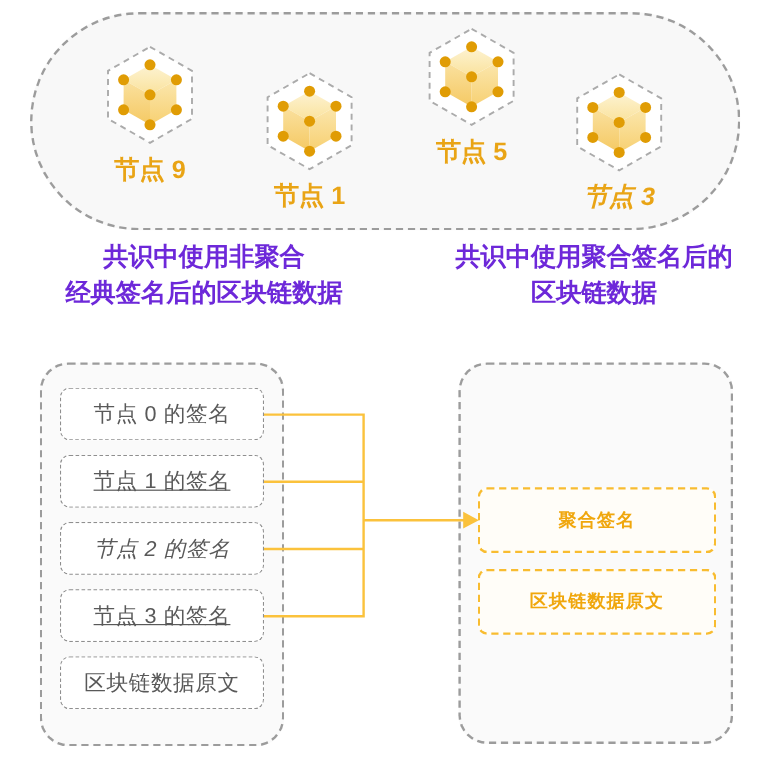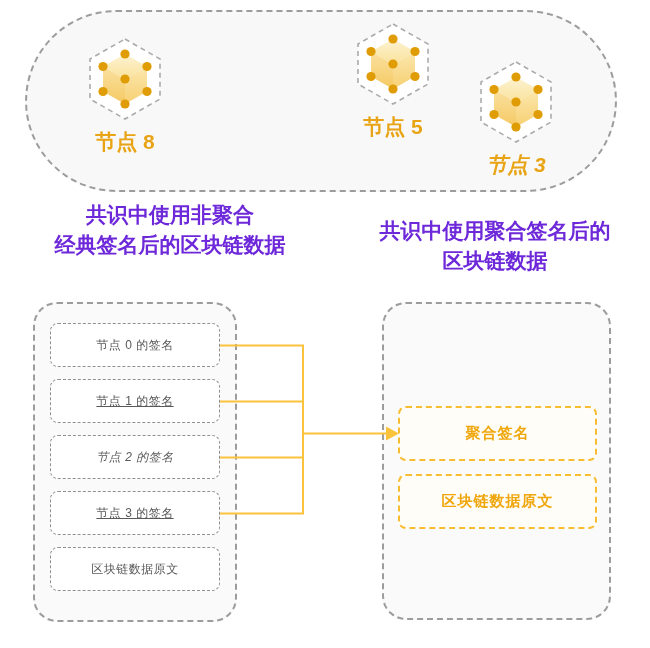--- a/index.html
+++ b/index.html
@@ -49,21 +49,21 @@
   .heading {
     position: absolute;
     top: 200px;
     text-align: center;
     font-size: 21px;
     font-weight: bold;
     color: #6d28d9;
     line-height: 30px;
   }
   .heading-left  { left: 20px;  width: 300px; }
-  .heading-right { left: 350px; width: 290px; margin-top: 16px; }
+  .heading-right { left: 350px; width: 290px; }
 
   
   .panel {
     position: absolute;
     border: 2px dashed #9c9c9c;
     border-radius: 24px;
     background: #fafafa;
   }
   .panel-left  { left: 33px;  top: 302px; width: 204px; height: 320px; }
   .panel-right { left: 382px; top: 302px; width: 229px; height: 318px; }
@@ -72,21 +72,21 @@
   .sig-item {
     position: absolute;
     left: 50px;
     width: 170px; height: 44px;
     border: 1.5px dashed #8f8f8f;
     border-radius: 8px;
     background: #ffffff;
     display: flex;
     align-items: center;
     justify-content: center;
-    font-size: 12px;
+    font-size: 18px;
     color: #595959;
     letter-spacing: 0.5px;
     white-space: nowrap;
   }
   .sig-0 { top: 323px; }
   .sig-1 { top: 379px; text-decoration: underline; }
   .sig-2 { top: 435px; font-style: italic; }
   .sig-3 { top: 491px; text-decoration: underline; }
   .sig-4 { top: 547px; }
 
@@ -153,21 +153,27 @@
 </svg>
 
 <div class="canvas">
 
   <div class="pill"></div>
 
   <div class="node node-0">
     <svg width="76" height="84" viewBox="0 0 76 84">
         <use href="#hex-node"></use>
       </svg>
-    <div class="node-label">节点 8</div>
+    <div class="node-label">节点 9</div>
+  </div>
+  <div class="node node-1">
+    <svg width="76" height="84" viewBox="0 0 76 84">
+        <use href="#hex-node"></use>
+      </svg>
+    <div class="node-label">节点 1</div>
   </div>
   <div class="node node-2">
     <svg width="76" height="84" viewBox="0 0 76 84">
         <use href="#hex-node"></use>
       </svg>
     <div class="node-label">节点 5</div>
   </div>
   <div class="node node-3">
     <svg width="76" height="84" viewBox="0 0 76 84">
         <use href="#hex-node"></use>

